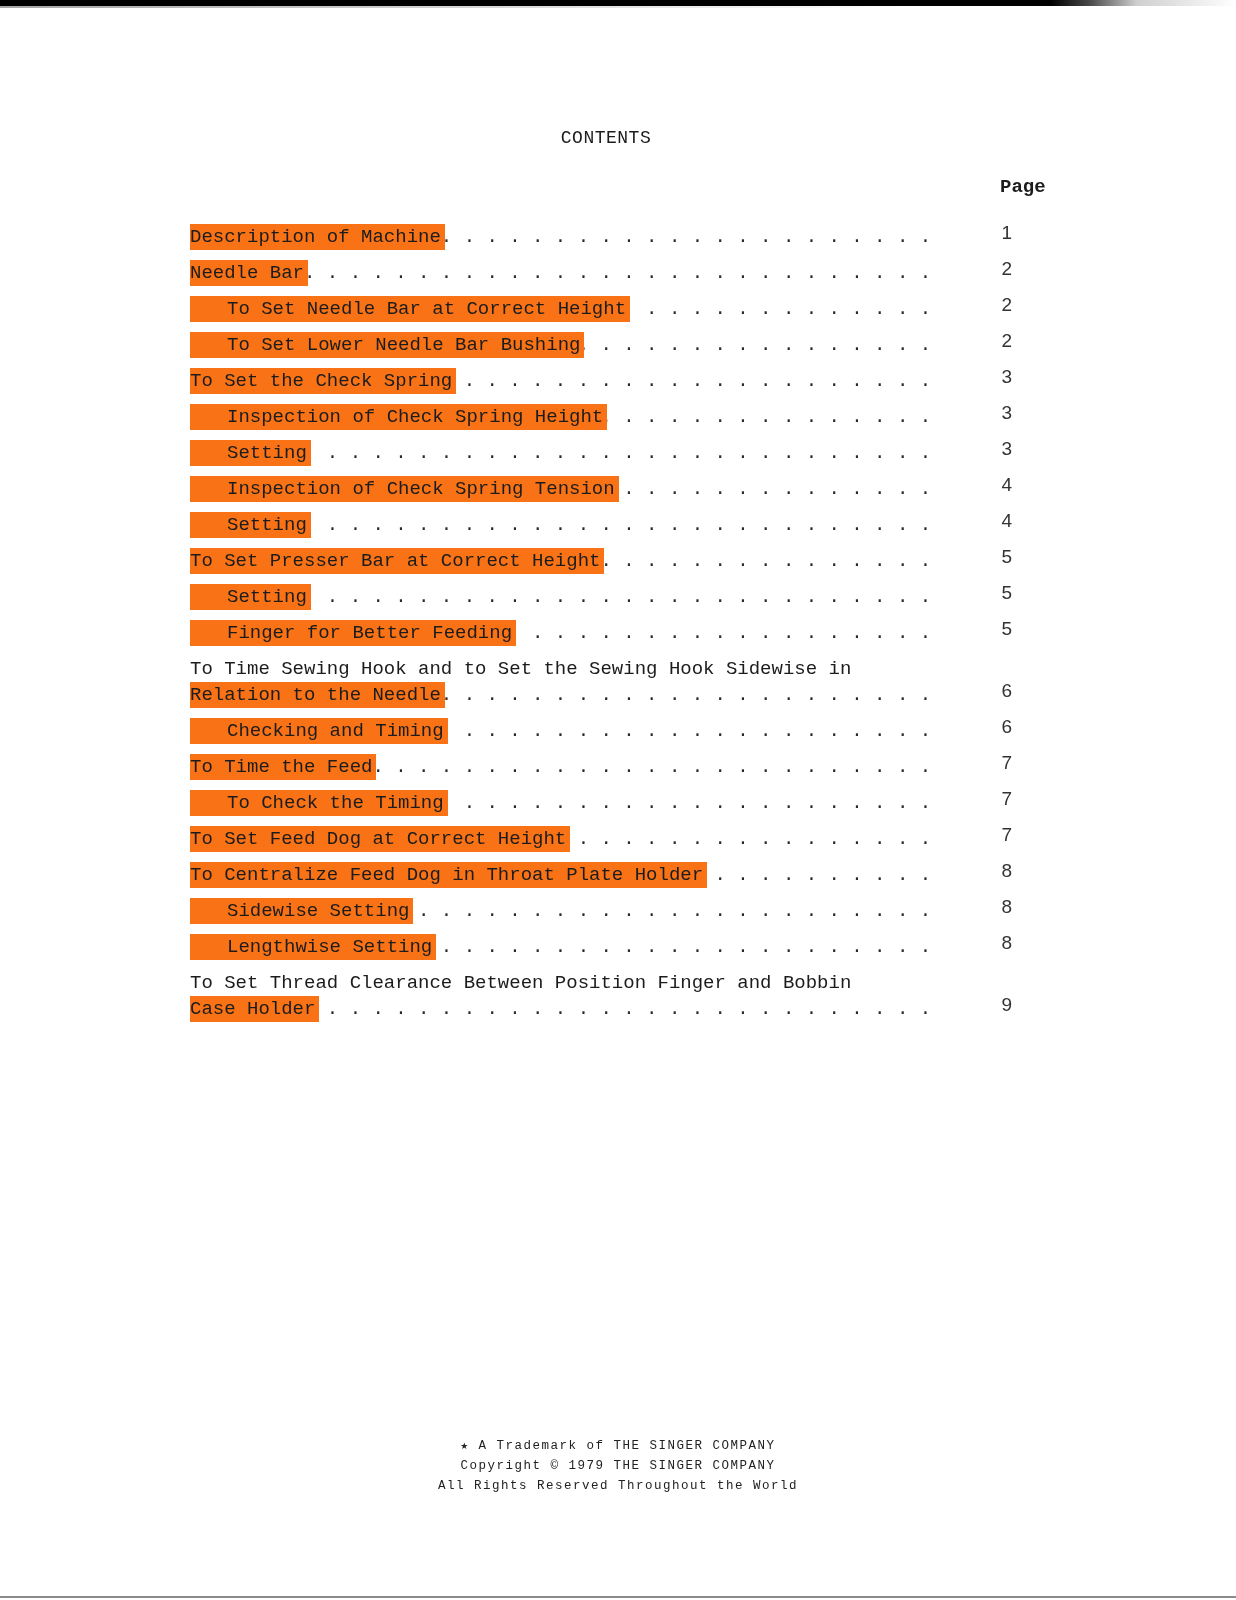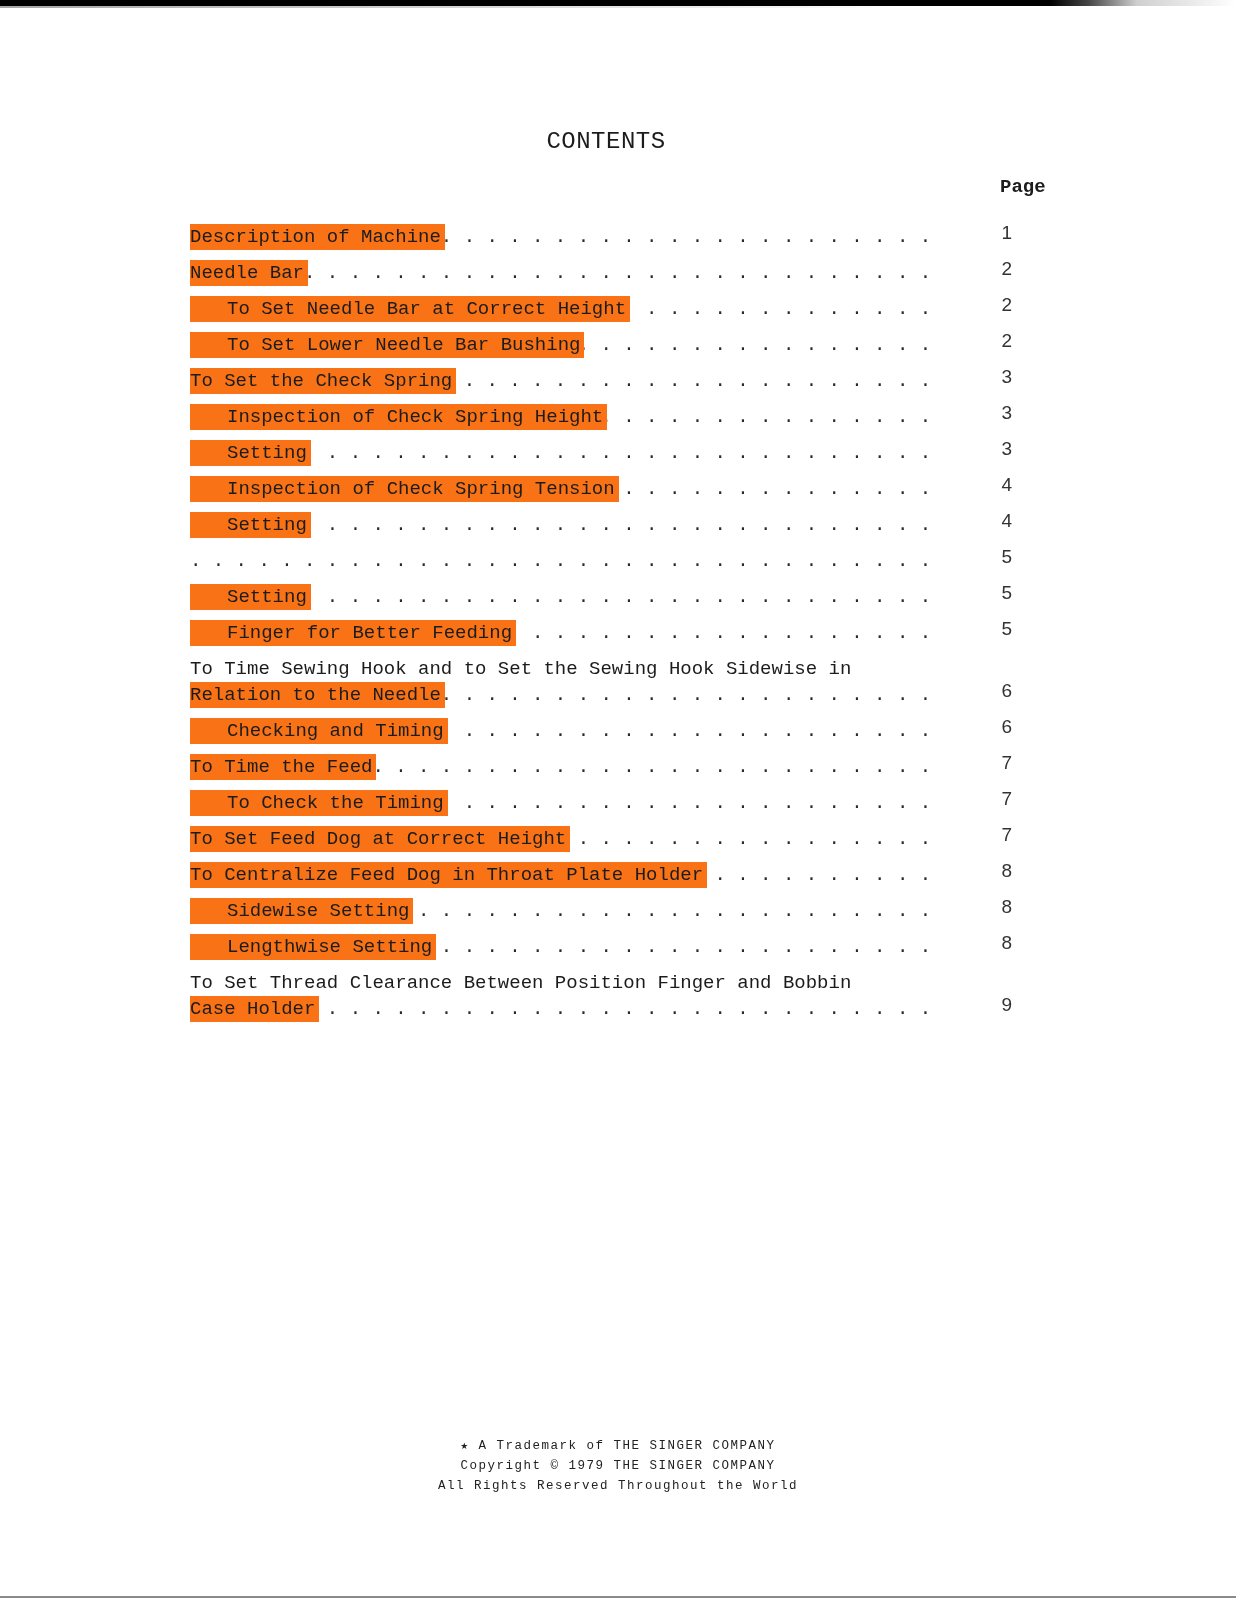--- a/index.html
+++ b/index.html
@@ -14,21 +14,21 @@
     }
     .scan-band::after {
       content: ""; position: absolute; left: 0; top: 6px; width: 900px; height: 2px;
       background: linear-gradient(to right, rgba(0,0,0,0.35), rgba(0,0,0,0));
     }
     .bottom-rule {
       position: absolute; left: 0; top: 1596px; width: 1236px; height: 2px; background: #8a8a8a;
     }
     .title {
       position: absolute; top: 128px; left: 0; width: 1212px; text-align: center;
-      font-size: 24px; letter-spacing: 0.5px;
+      font-size: 18px; letter-spacing: 0.5px;
     }
     .page-header {
       position: absolute; top: 176px; left: 1000px; font-size: 19px; font-weight: bold;
     }
     .toc {
       position: absolute; top: 224px; left: 190px; width: 830px;
     }
     .toc-row {
       position: relative; font-size: 19px; line-height: 26px;
       margin-bottom: 10px; white-space: nowrap;
@@ -134,20 +134,21 @@
     <div class="entry-line">
       <span class="leader"><span>. . . . . . . . . . . . . . . . . . . . . . . . . . . . . . . . . . . . .</span></span>
       <span class="entry-text">Setting</span>
       <span class="page-num">4</span>
     </div>
   </div>
 
   <div class="toc-row">
     <div class="entry-line">
       <span class="leader"><span>. . . . . . . . . . . . . . . . . . . . . . . . . . . . . . . . . . . . .</span></span>
+      <span class="entry-text">To Set Presser Bar at Correct Height</span>
       <span class="page-num">5</span>
     </div>
   </div>
 
   <div class="toc-row sub">
     <div class="entry-line">
       <span class="leader"><span>. . . . . . . . . . . . . . . . . . . . . . . . . . . . . . . . . . . . .</span></span>
       <span class="entry-text">Setting</span>
       <span class="page-num">5</span>
     </div>

